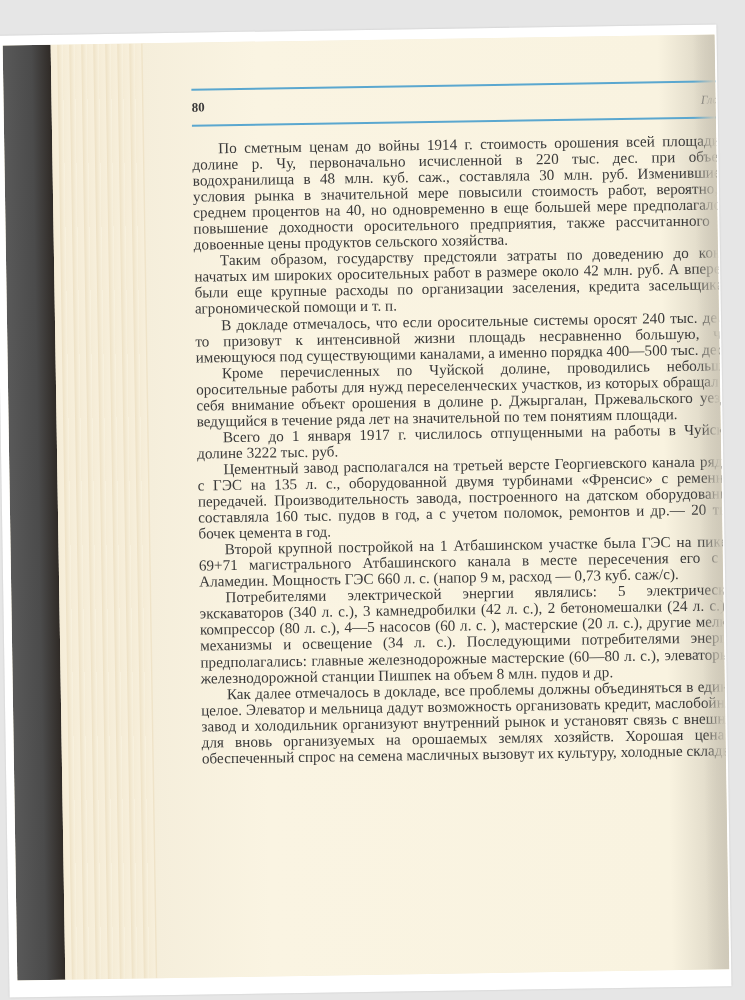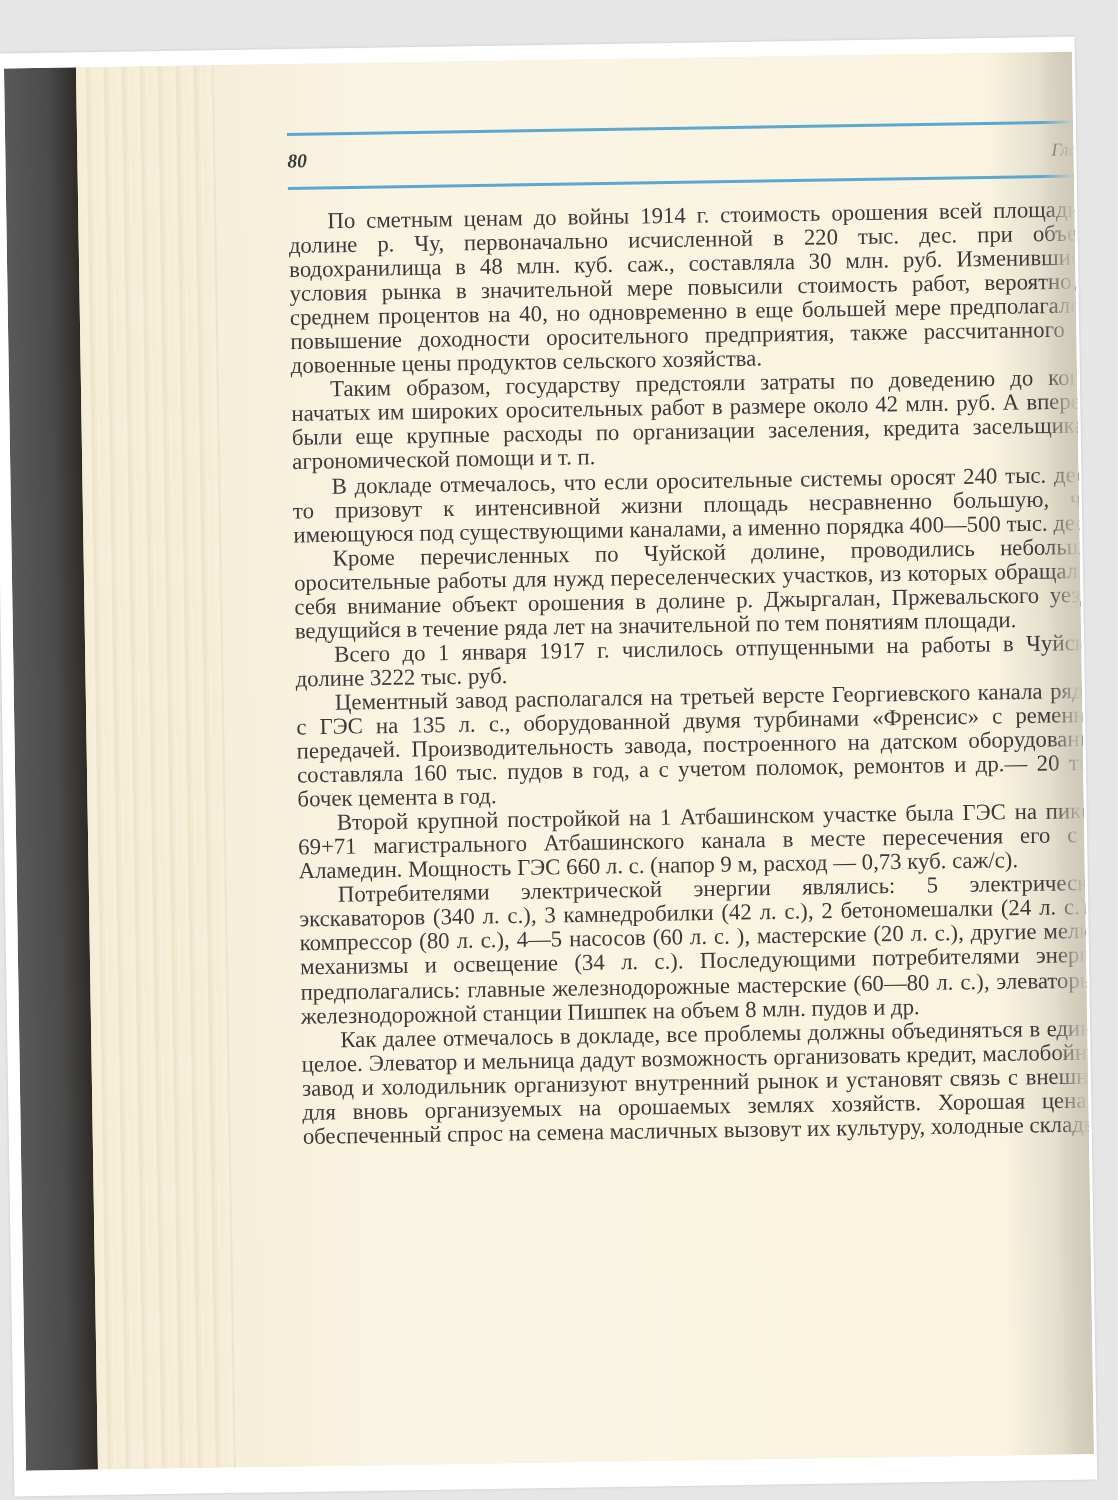--- a/index.html
+++ b/index.html
@@ -35,21 +35,21 @@
     .page {
       position: absolute; left: 140px; top: 0; right: 0; bottom: 0;
       background: linear-gradient(to right, #f5eedb 0%, #faf4e2 20%, #f9f3e0 90%, #d7d1c0 100%);
     }
     .page-inner { position: absolute; left: 48px; top: 46px; width: 540px; }
     .rule { height: 2px; background: #5aa7cf; width: 545px; }
     .header-row {
       display: flex; justify-content: space-between; align-items: baseline;
       height: 34px; line-height: 34px; width: 545px;
     }
-    .page-number { font-weight: bold; font-size: 13px; color: #3b3a3a; font-style: italic; }
+    .page-number { font-weight: bold; font-size: 13px; color: #3b3a3a; }
     .running-head { font-style: italic; font-size: 12px; color: #555; }
     .text {
       margin-top: 14px;
       font-size: 15.2px; line-height: 16.05px; color: #3a3a3a;
       text-align: justify; width: 542px;
     }
     .para { margin: 0; text-indent: 26px; }
     .spine-shade {
       position: absolute; top: 0; right: 0; bottom: 0; width: 22px;
       background: linear-gradient(to right, rgba(255,255,255,0), #cfc9b9);

